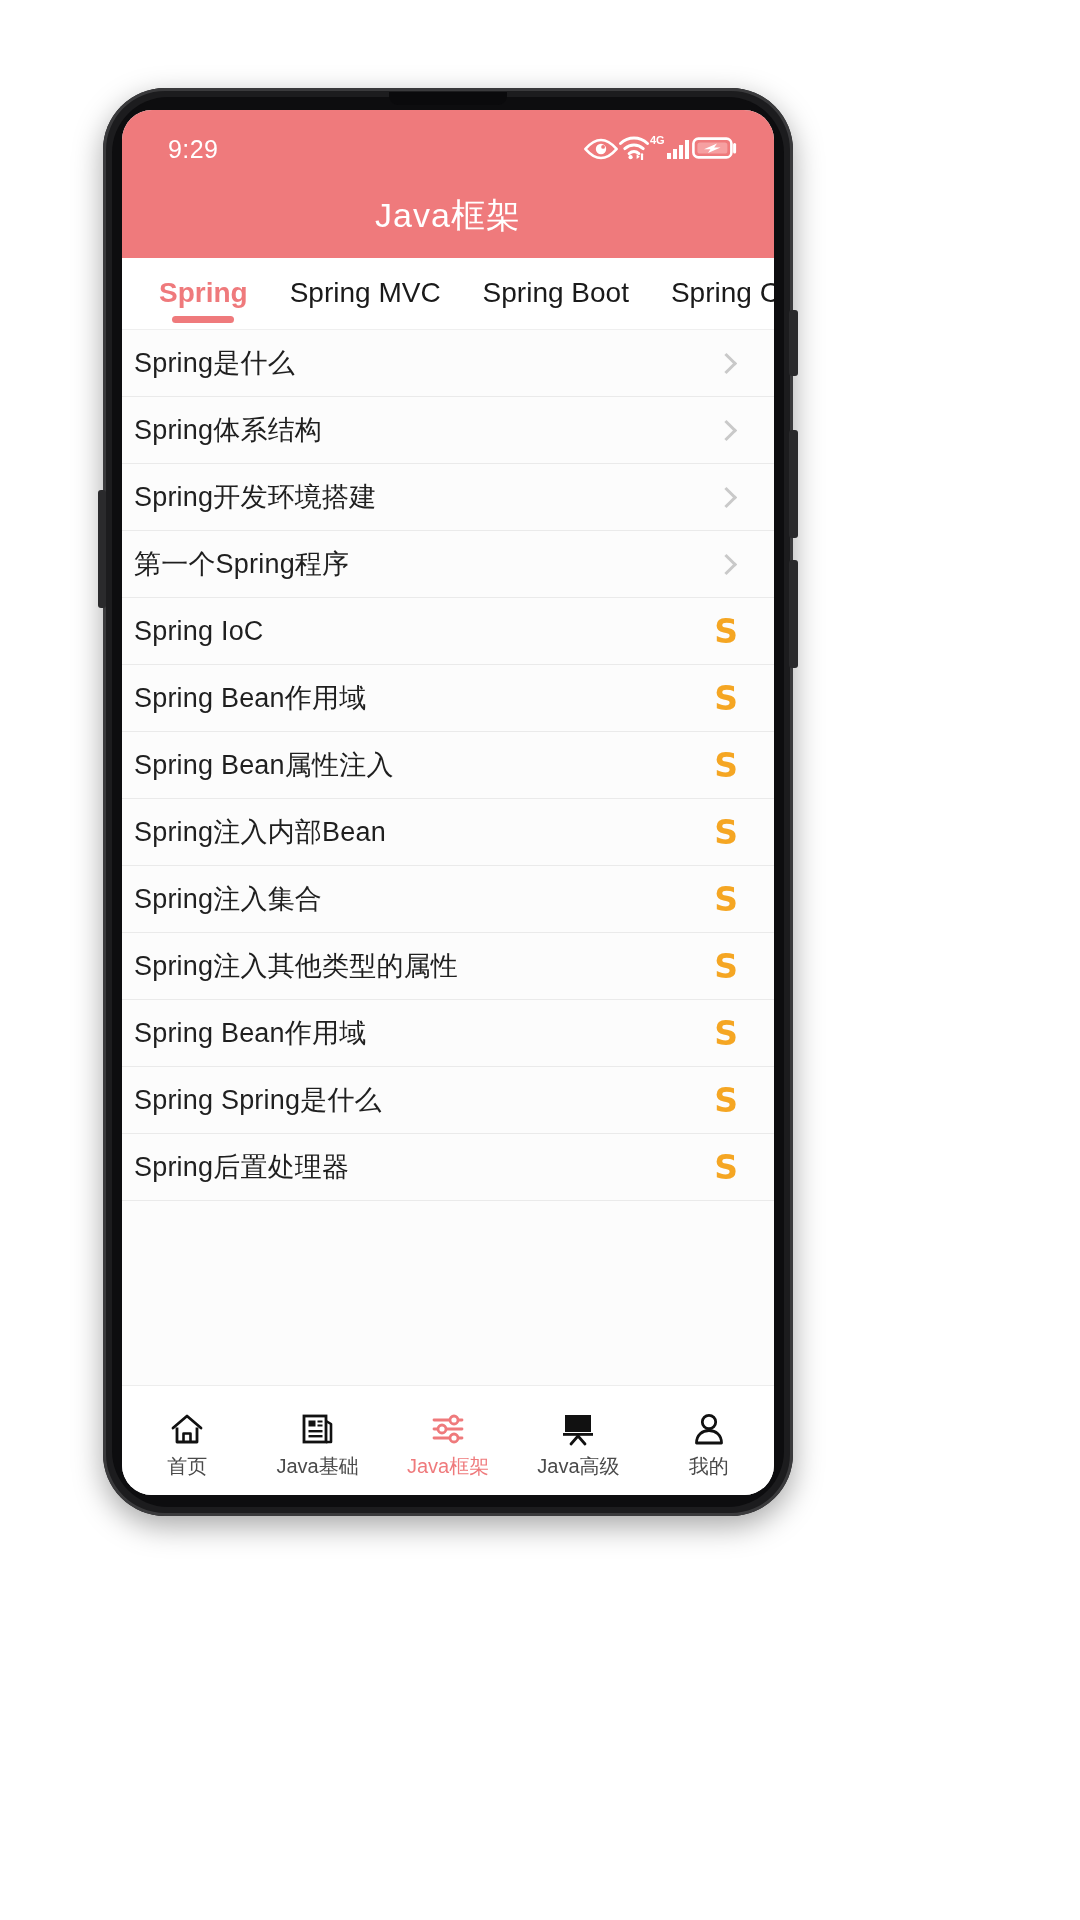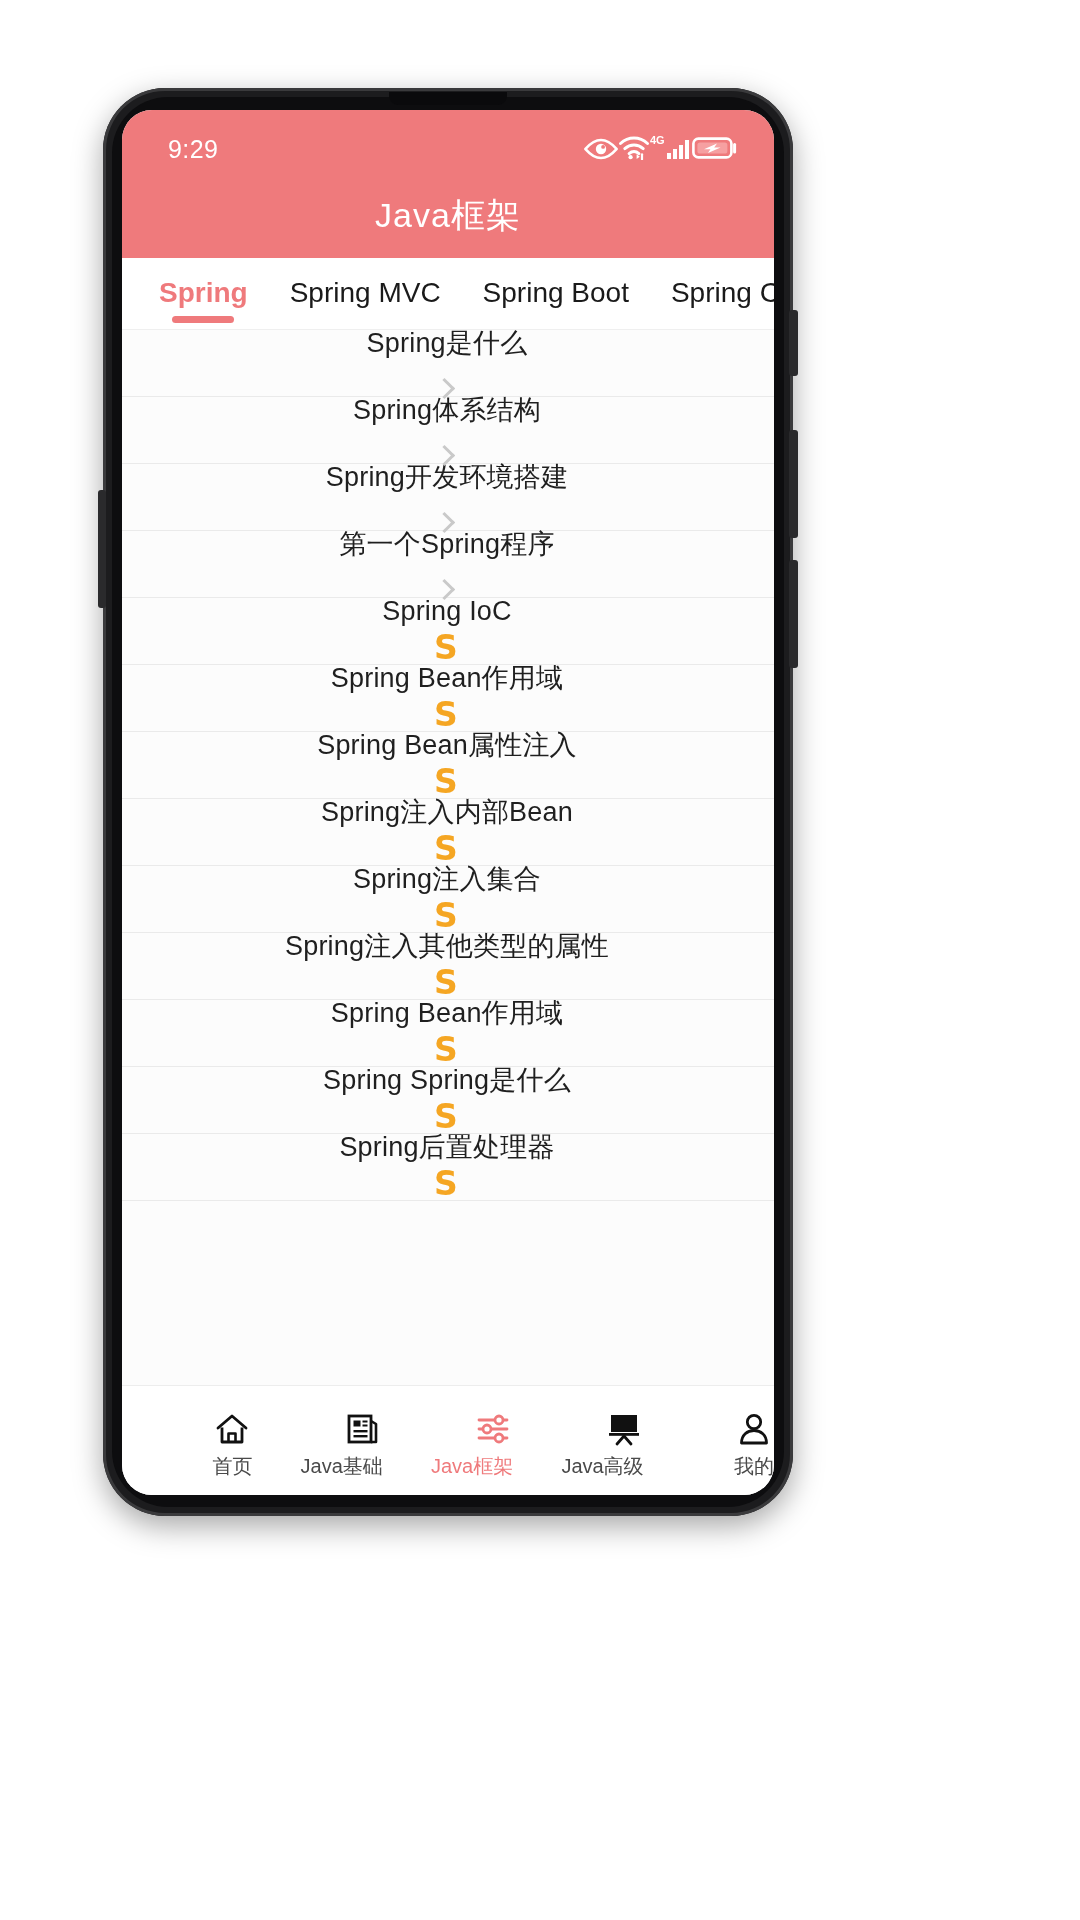--- a/index.html
+++ b/index.html
@@ -111,24 +111,23 @@
   #list{
     background:#fcfcfc;
     height:calc(1385px - 64px - 84px - 72px - 110px);
     overflow:hidden;
   }
   .list-item{
     height:67px;
     display:flex;
     align-items:center;
     justify-content:space-between;
-    padding:0 34px 0 32px;
+    padding:0 34px 0 12px;
     border-bottom:1px solid #eaeaea;
     background:#fcfcfc;
-    flex-direction:column;
   }
   .item-title{
     font-size:27px;
     color:#1f1f1f;
     font-weight:400;
     letter-spacing:.2px;
     line-height:1;
   }
   .chev{
     width:15px; height:15px;
@@ -153,21 +152,21 @@
     width:652px; height:110px;
     background:#ffffff;
     border-top:1px solid #ededed;
     display:flex;
     align-items:center;
   }
   .nav-item{
     flex:1 1 0;
     display:flex;
     flex-direction:column;
-    align-items:flex-end;
+    align-items:center;
     justify-content:center;
     gap:7px;
     padding-top:4px;
   }
   .nav-label{ font-size:20px; color:#4a4a4a; line-height:1; }
   .nav-item.active .nav-label{ color:#ef7a7c; }
   .nav-icon{ width:40px; height:40px; display:block; }
 </style>
 </head>
 <body>

